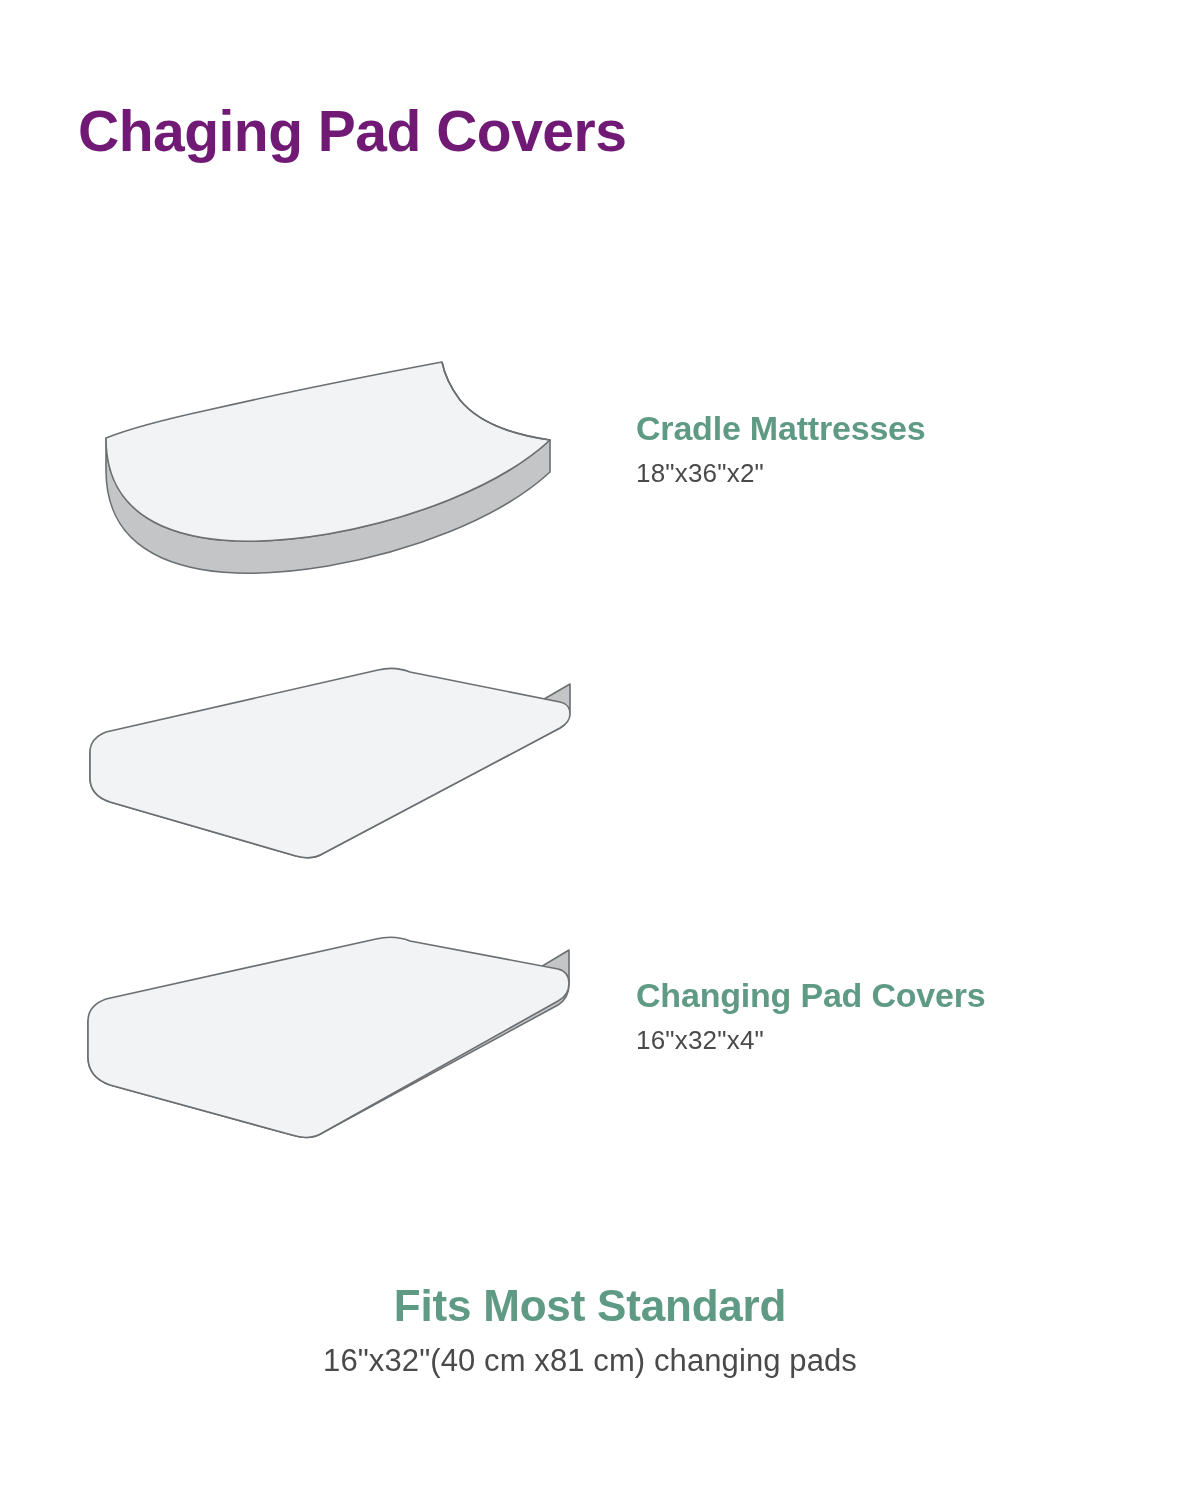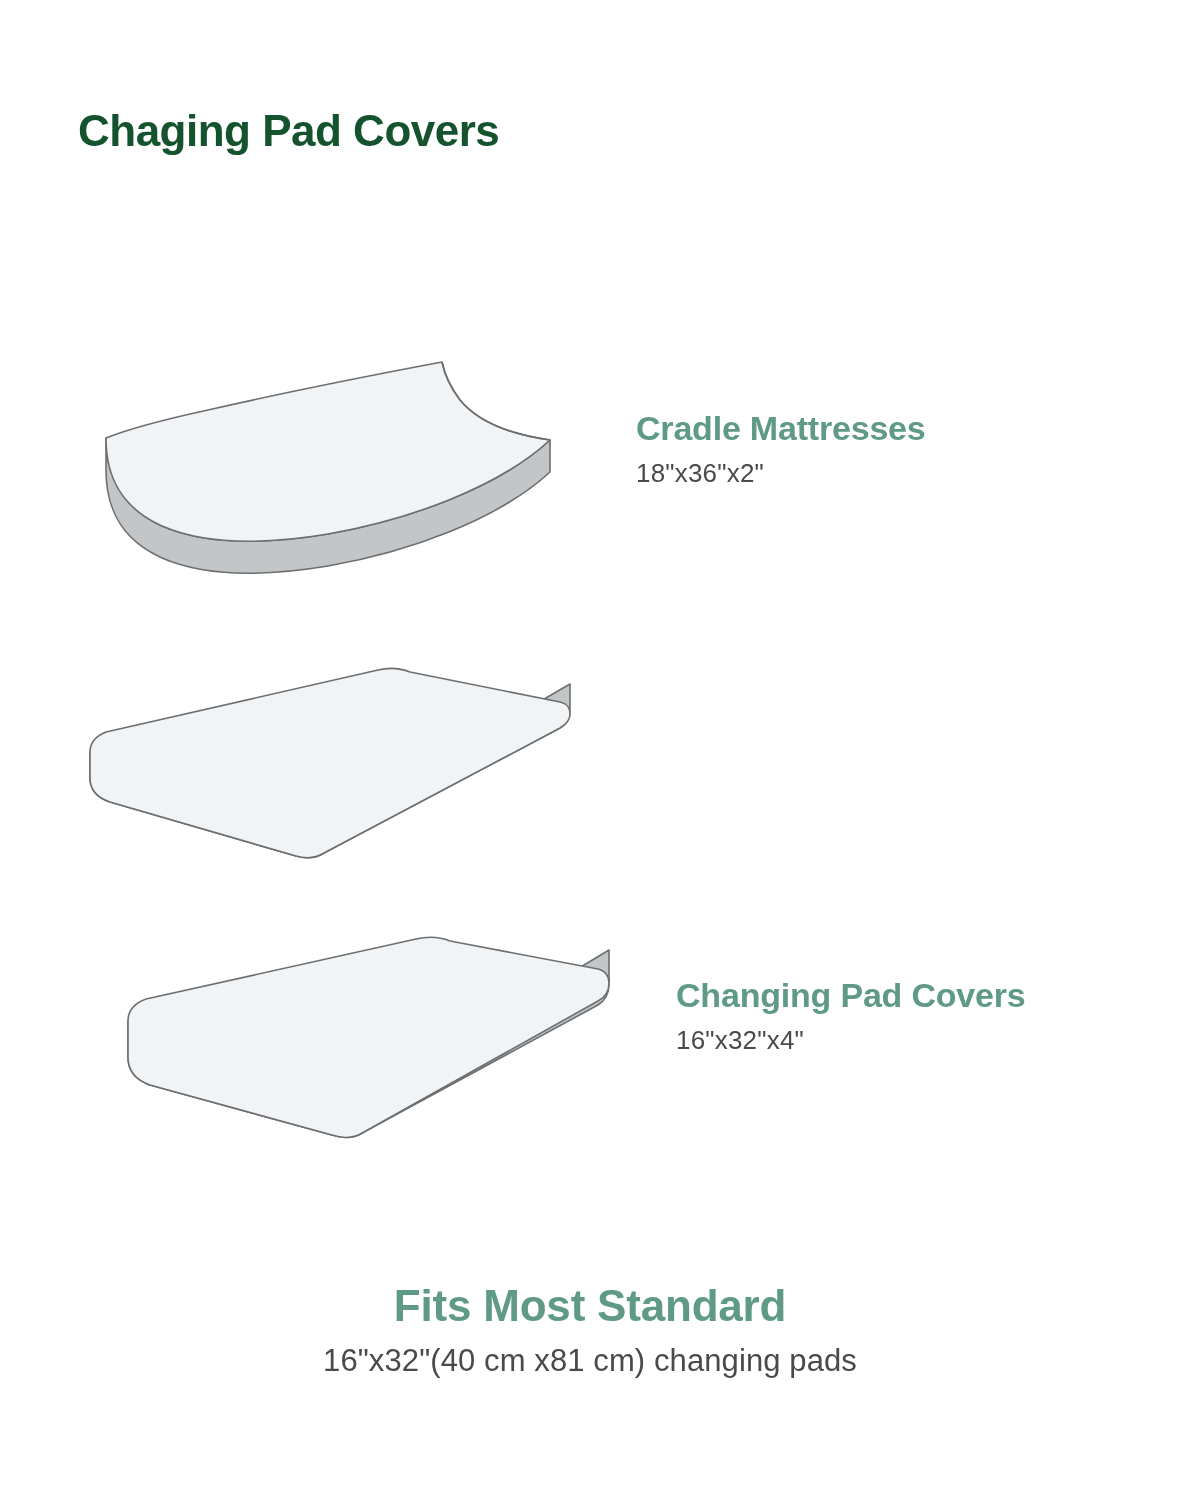--- a/index.html
+++ b/index.html
@@ -20,37 +20,37 @@
     position: absolute;
     inset: 0;
     background: #ffffff;
   }
 
   
   .page-title {
     position: absolute;
     left: 78px;
     top: 97px;
-    font-size: 44px;
+    font-size: 57px;
     line-height: 68px;
     font-weight: 700;
     letter-spacing: -0.5px;
-    color: #14532d;
+    color: #701a75;
     white-space: nowrap;
   }
 
   
   .row {
     position: absolute;
     left: 0;
     width: 1056px;
   }
   .row-1 { top: 360px; height: 250px; }
   .row-2 { top: 660px; height: 250px; }
-  .row-3 { top: 935px; height: 240px; margin-left: 40px; }
+  .row-3 { top: 935px; height: 240px; }
 
   .illustration {
     position: absolute;
     left: 78px;
     top: 0;
   }
 
   .info {
     position: absolute;
     left: 636px;

